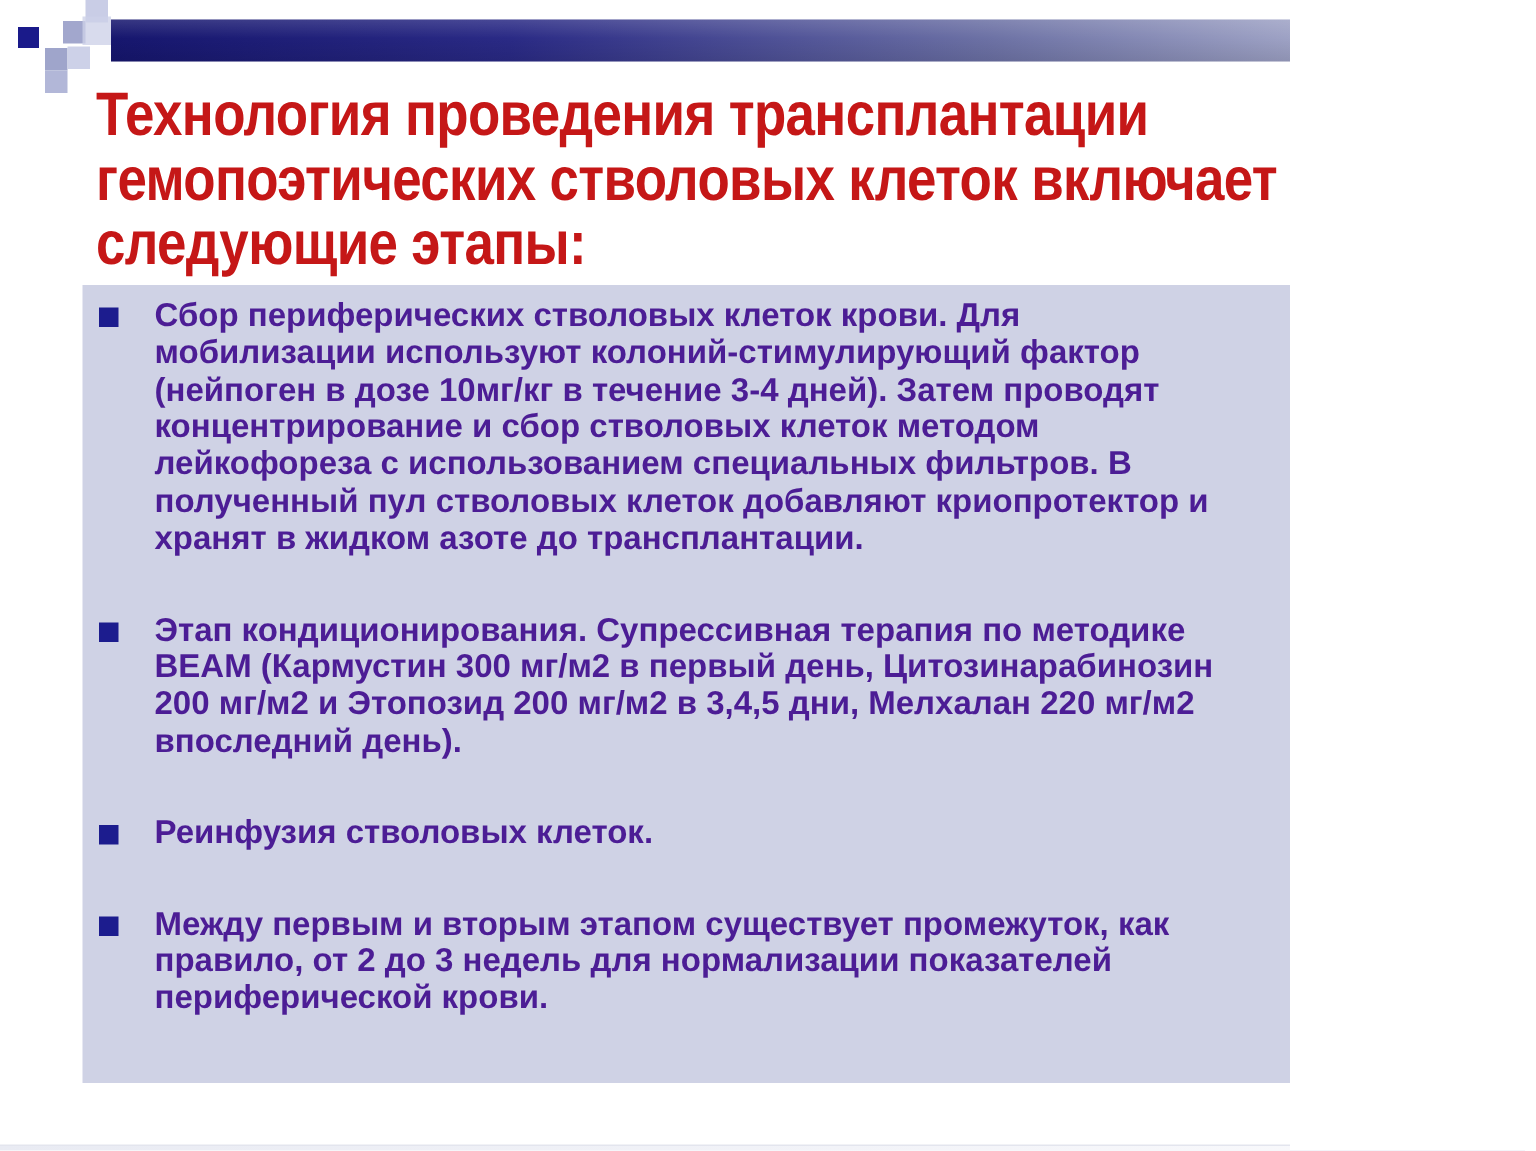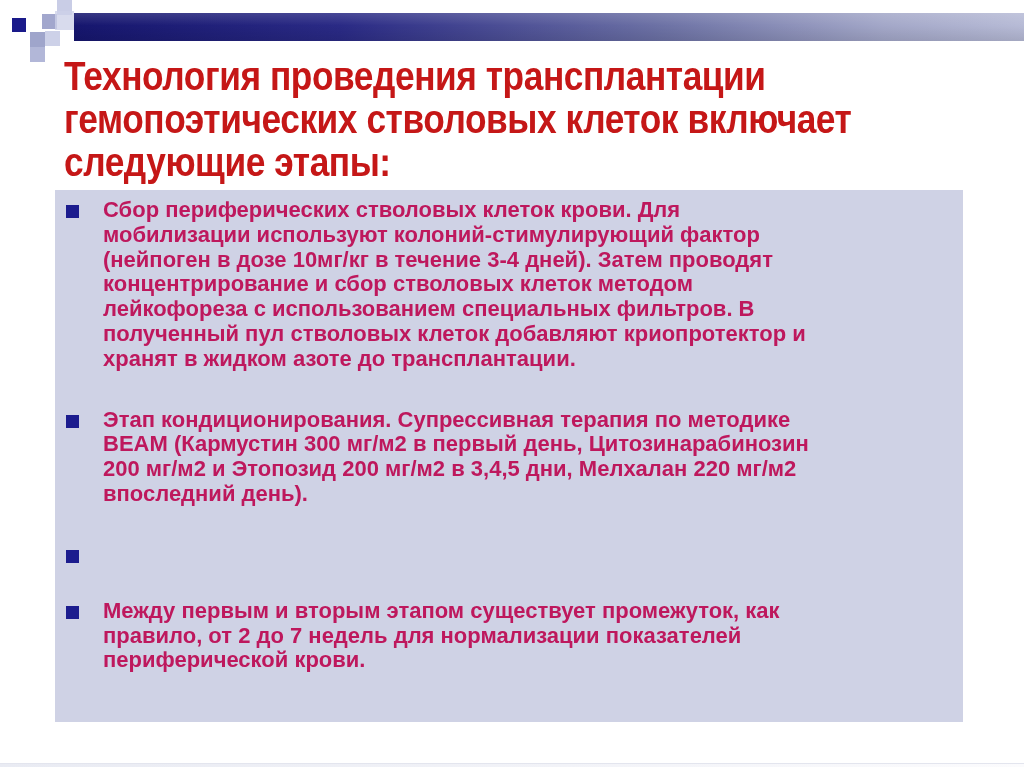--- a/index.html
+++ b/index.html
@@ -1,19 +1,19 @@
 <!DOCTYPE html>
 <html><head>
 <meta charset="utf-8">
 <style>
   * { margin: 0; padding: 0; box-sizing: border-box; }
   html, body { background: #ffffff; }
   .slide {
     position: relative;
-    width: 1024px;
+    width: 860px;
     height: 767px;
     background: #ffffff;
     overflow: hidden;
     font-family: "Liberation Sans", sans-serif;
   }
 
   
   .top-bar {
     position: absolute;
     left: 74px; top: 13px;
@@ -61,21 +61,21 @@
     margin-bottom: 36px;
   }
   .bullet-square {
     flex: 0 0 13px;
     width: 13px; height: 13px;
     margin-top: 7px;
     margin-right: 24px;
     background: #1c1c8e;
   }
   .bullet-text {
-    color: #be185d;
+    color: #4c1d95;
     font-size: 22px;
     font-weight: bold;
     line-height: 24.8px;
     white-space: pre-line;
   }
 
   
   .footer-line {
     position: absolute;
     left: 0; bottom: 0;
@@ -118,25 +118,26 @@
       </li>
       <li class="bullet-item">
         <span class="bullet-square"></span>
         <span class="bullet-text">Этап кондиционирования. Супрессивная терапия по методике
 BEAM (Кармустин 300 мг/м2 в первый день, Цитозинарабинозин
 200 мг/м2 и Этопозид 200 мг/м2 в 3,4,5 дни, Мелхалан 220 мг/м2
 впоследний день).</span>
       </li>
       <li class="bullet-item">
         <span class="bullet-square"></span>
+        <span class="bullet-text">Реинфузия стволовых клеток.</span>
       </li>
       <li class="bullet-item">
         <span class="bullet-square"></span>
         <span class="bullet-text">Между первым и вторым этапом существует промежуток, как
-правило, от 2 до 7 недель для нормализации показателей
+правило, от 2 до 3 недель для нормализации показателей
 периферической крови.</span>
       </li>
     </ul>
   </div>
 
   <div class="footer-line"></div>
 
 </div>
 
 </body></html>

